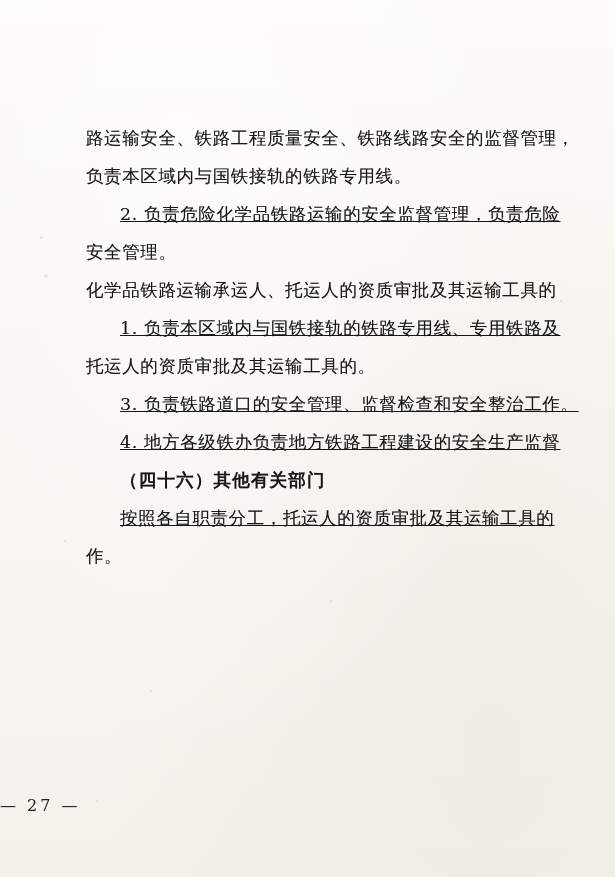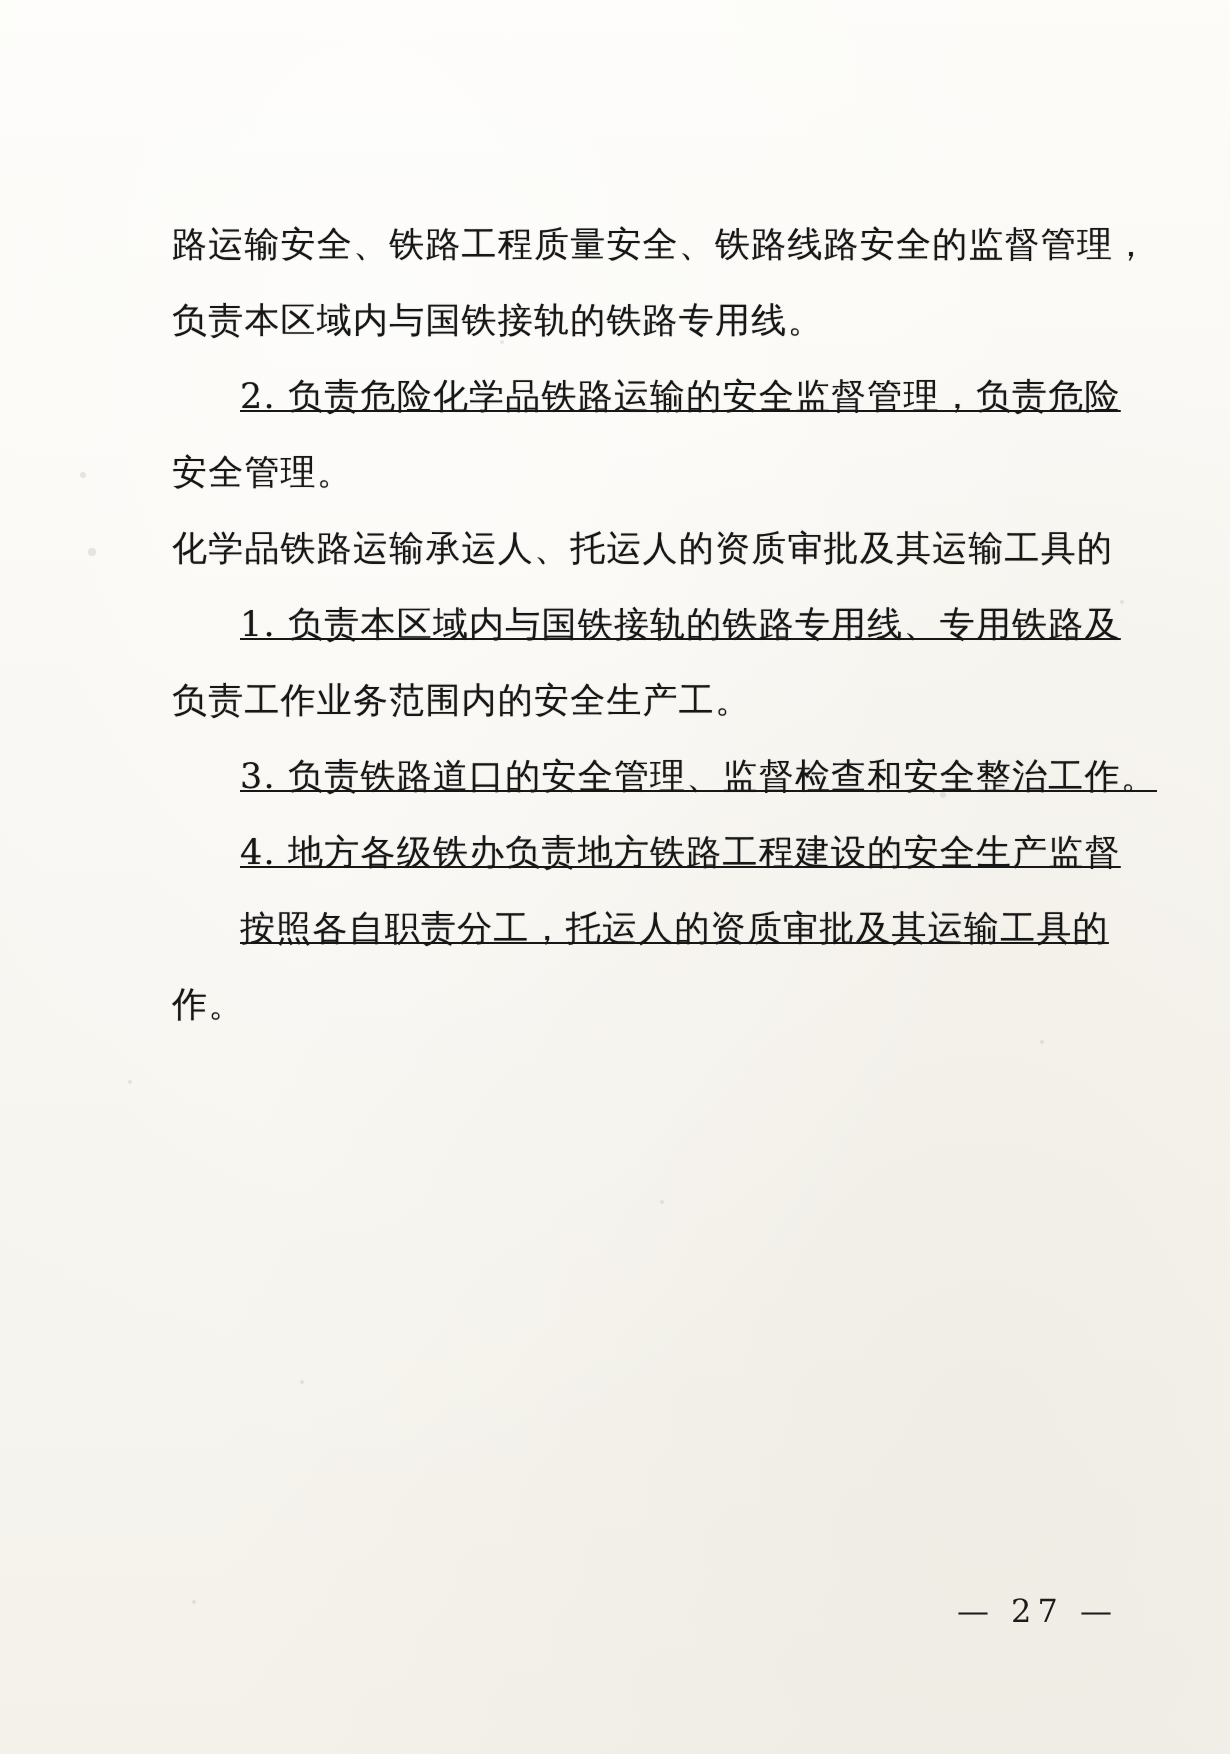--- a/index.html
+++ b/index.html
@@ -32,21 +32,21 @@
   }
   .speck {
     position: absolute;
     background: #a9a49a;
     border-radius: 50%;
     opacity: 0.5;
   }
   .content {
     position: absolute;
     left: 86px;
-    top: 104px;
+    top: 119px;
     width: 452px;
   }
   .line {
     font-size: 17.5px;
     line-height: 38px;
     letter-spacing: 0.6px;
     white-space: pre;
     color: #171717;
     text-shadow: 0 0 0.6px rgba(0,0,0,0.35);
   }
@@ -57,21 +57,20 @@
   .heading {
     font-weight: bold;
     text-indent: 34px;
     letter-spacing: 1.2px;
   }
   .page-number {
     position: absolute;
     left: 0;
     right: 56px;
     bottom: 62px;
-    text-align: right;
     font-size: 16px;
     letter-spacing: 3px;
     color: #1c1c1c;
     font-family: "DejaVu Serif", "Liberation Serif", serif;
   }
 </style>
 </head>
 <body>
 
 <div class="paper"></div>
@@ -89,20 +88,21 @@
   <span class="speck" style="left:64px;  top:540px; width:2px;  height:2px;"></span>
 </div>
 
 <div class="content">
   <div class="line">路运输安全、铁路工程质量安全、铁路线路安全的监督管理，</div>
   <div class="line">负责本区域内与国铁接轨的铁路专用线。</div>
   <div class="line indent">2. 负责危险化学品铁路运输的安全监督管理，负责危险</div>
   <div class="line">安全管理。</div>
   <div class="line">化学品铁路运输承运人、托运人的资质审批及其运输工具的</div>
   <div class="line indent">1. 负责本区域内与国铁接轨的铁路专用线、专用铁路及</div>
-  <div class="line">负责工作业务范围内的安全生产工。</div>
+  <div class="line">托运人的资质审批及其运输工具的。</div>
   <div class="line indent">3. 负责铁路道口的安全管理、监督检查和安全整治工作。</div>
   <div class="line indent">4. 地方各级铁办负责地方铁路工程建设的安全生产监督</div>
+  <div class="line heading">（四十六）其他有关部门</div>
   <div class="line indent">按照各自职责分工，托运人的资质审批及其运输工具的</div>
   <div class="line">作。</div>
 </div>
 
 <div class="page-number">— 27 —</div>
 
 </body></html>

